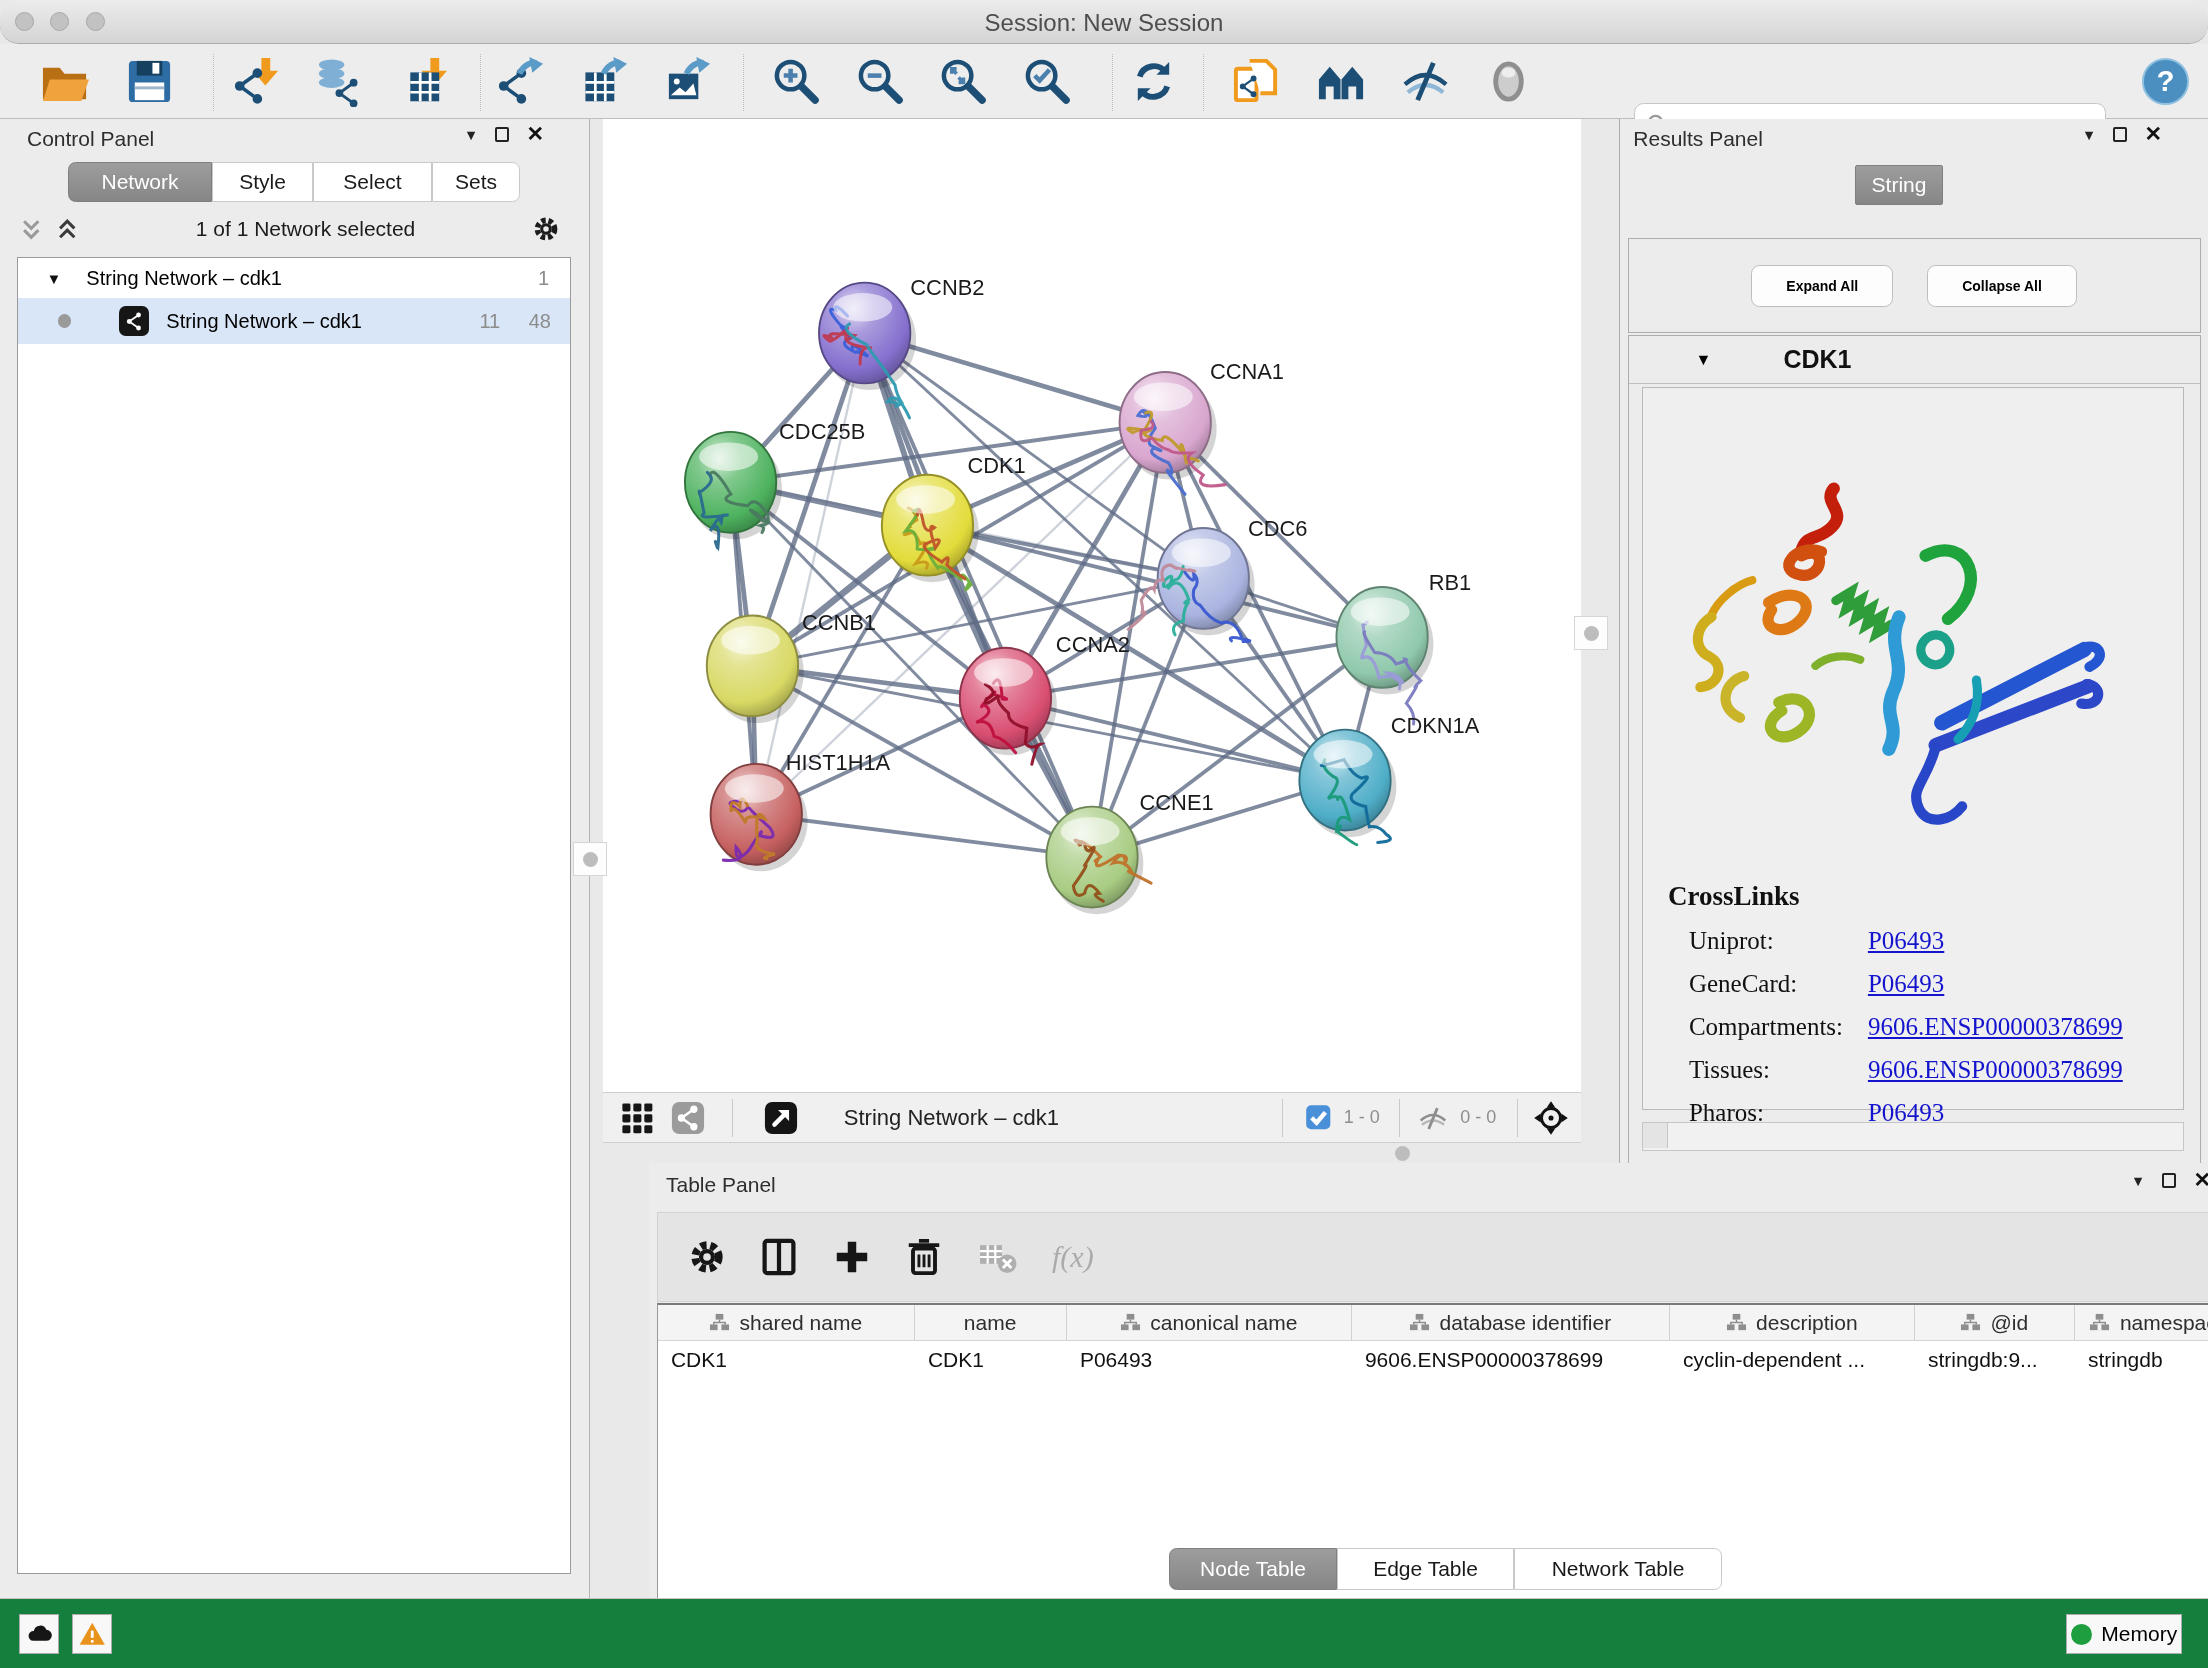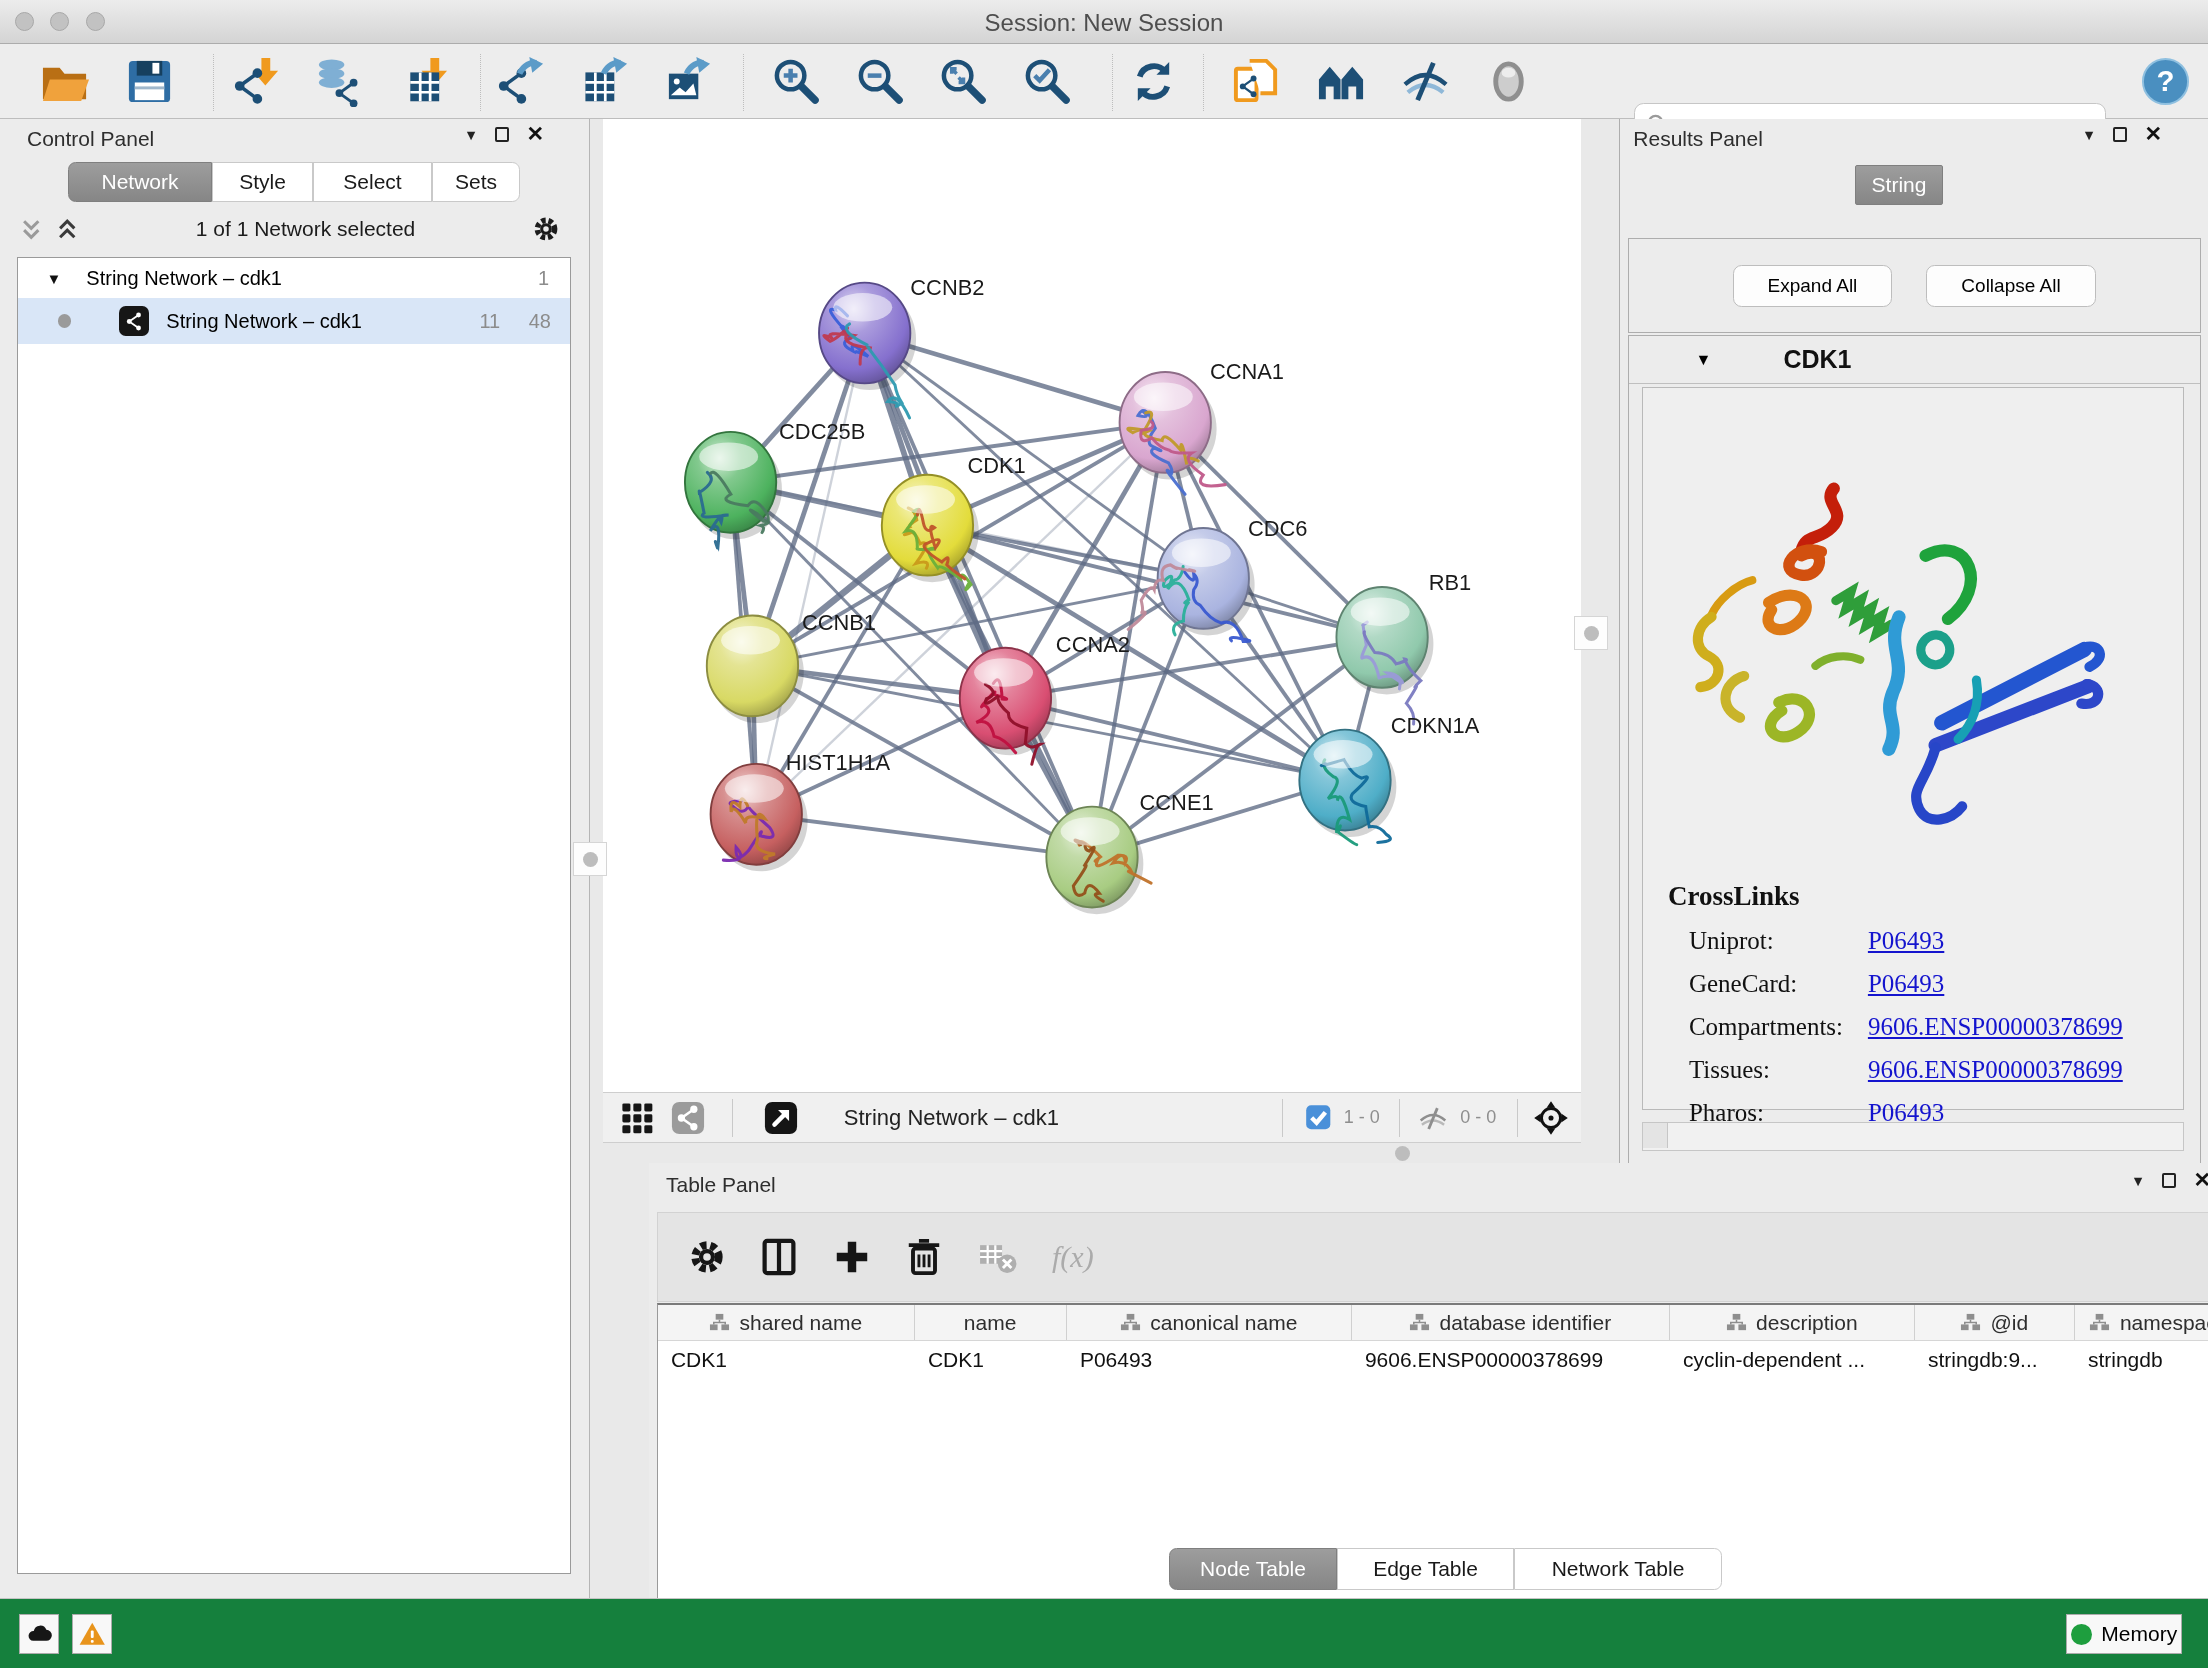--- a/index.html
+++ b/index.html
@@ -2,21 +2,21 @@
 <html style="font-size:15px"><head>
 <meta charset="utf-8">
 <style>
   * { margin:0; padding:0; box-sizing:border-box; }
   html,body { width:2208px; height:1668px; overflow:hidden; }
   body { font-family:"Liberation Sans", sans-serif; background:#E9E9E9; position:relative; }
   .abs { position:absolute; }
 
   
   #titlebar { left:0; top:0; width:2208px; height:44px;
-    background:linear-gradient(#ECECEC,#D4D4D4); border-bottom:1px solid #ACACAC; }
+    background:linear-gradient(#ECECEC,#D4D4D4); border-bottom:1px solid #ACACAC;border-radius:19px; }
   .traffic { width:19px; height:19px; border-radius:50%; background:#C2C2C2; border:1px solid #A8A8A8; top:12.4px; }
   #win-title { width:100%; text-align:center; top:8.6px; font-size:24px; color:#4E4E4E; }
 
   
   #toolbar { left:0; top:44px; width:2208px; height:75px; background:#EDEDED; border-bottom:1px solid #BDBDBD; }
   .tbtn { top:12.4px; width:51px; height:51px; cursor:pointer; }
   .tbtn svg { width:100%; height:100%; }
   .tdiv { top:9.5px; width:0; height:57px; border-left:1.9px dotted #BDBDBD; }
   #search-box { left:1634px; top:59px; width:472px; height:42px; background:#fff;
     border:1px solid #C6C6C6; border-radius:9.5px; display:flex; align-items:center; padding-left:9.5px; }
@@ -52,21 +52,21 @@
   .fico svg { width:100%; height:100%; }
   .fdiv { width:0; height:38px; border-left:1px solid #C9C9C9; }
   #net-footer-title { font-size:22px; color:#222; }
   .fcount { font-size:18px; color:#8E8E8E; }
 
   
   #results-panel { left:1619px; top:119px; width:590px; height:1479px; background:#ECECEC; border-left:1.9px solid #ADADAD; }
   #rp-box1 { left:7.6px; top:119px; width:573px; height:95px; border:1.9px solid #ADADAD; background:#ECECEC;
      display:flex; align-items:center; justify-content:center; gap:34px; }
   .rp-btn { height:42px; padding:0 34px; background:#FDFDFD; border:1px solid #BDBDBD; border-radius:8.6px;
-     font-size:19px; display:flex; align-items:center; cursor:pointer; }
+     font-size:14px; display:flex; align-items:center; cursor:pointer;font-weight:bold; }
   #rp-box2 { left:7.6px; top:216px; width:573px; height:970px; border:1.9px solid #ADADAD; background:#ECECEC; }
   #cdk1-header { width:100%; height:48px; display:flex; align-items:center; border-bottom:1px solid #BFBFBF; }
   #cdk1-name { font-size:25px; font-weight:bold; color:#111; }
   #cdk1-body { position:absolute; left:13.3px; top:51px; width:542px; height:723px; background:#EFEFEF; border:1px solid #B9B9B9; }
   #cdk1-desc { font-size:21px; color:#161616; padding:21px 0 0 25px; }
   #structure { position:absolute; left:38px; top:76px; width:438px; height:371px; }
   #crosslinks { position:absolute; left:25px; top:457px; font-family:"Liberation Serif", serif;margin-top:36px; }
   #crosslinks-title { font-size:27px; font-weight:bold; color:#111; }
   .cl-row { display:flex; margin-top:15px; font-size:25px; }
   .cl-label { width:200px; color:#111; padding-left:21px; }

